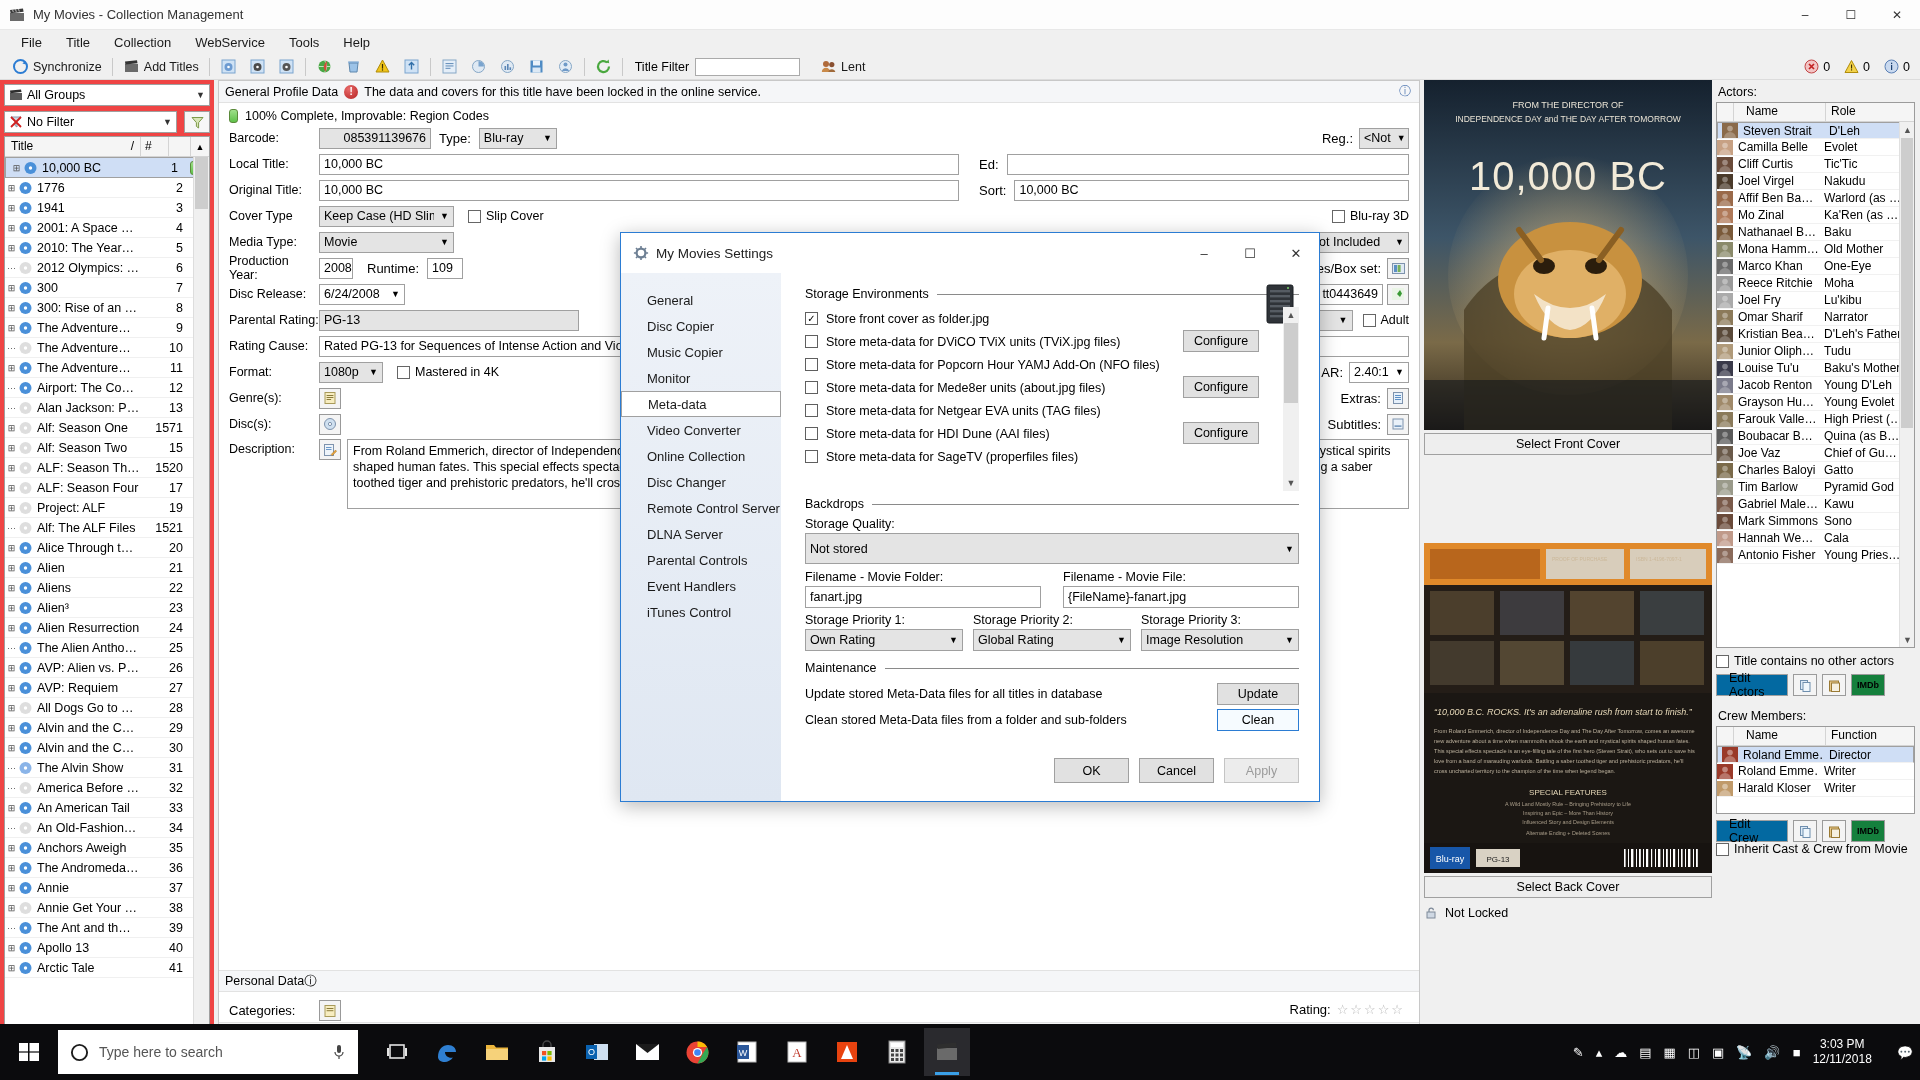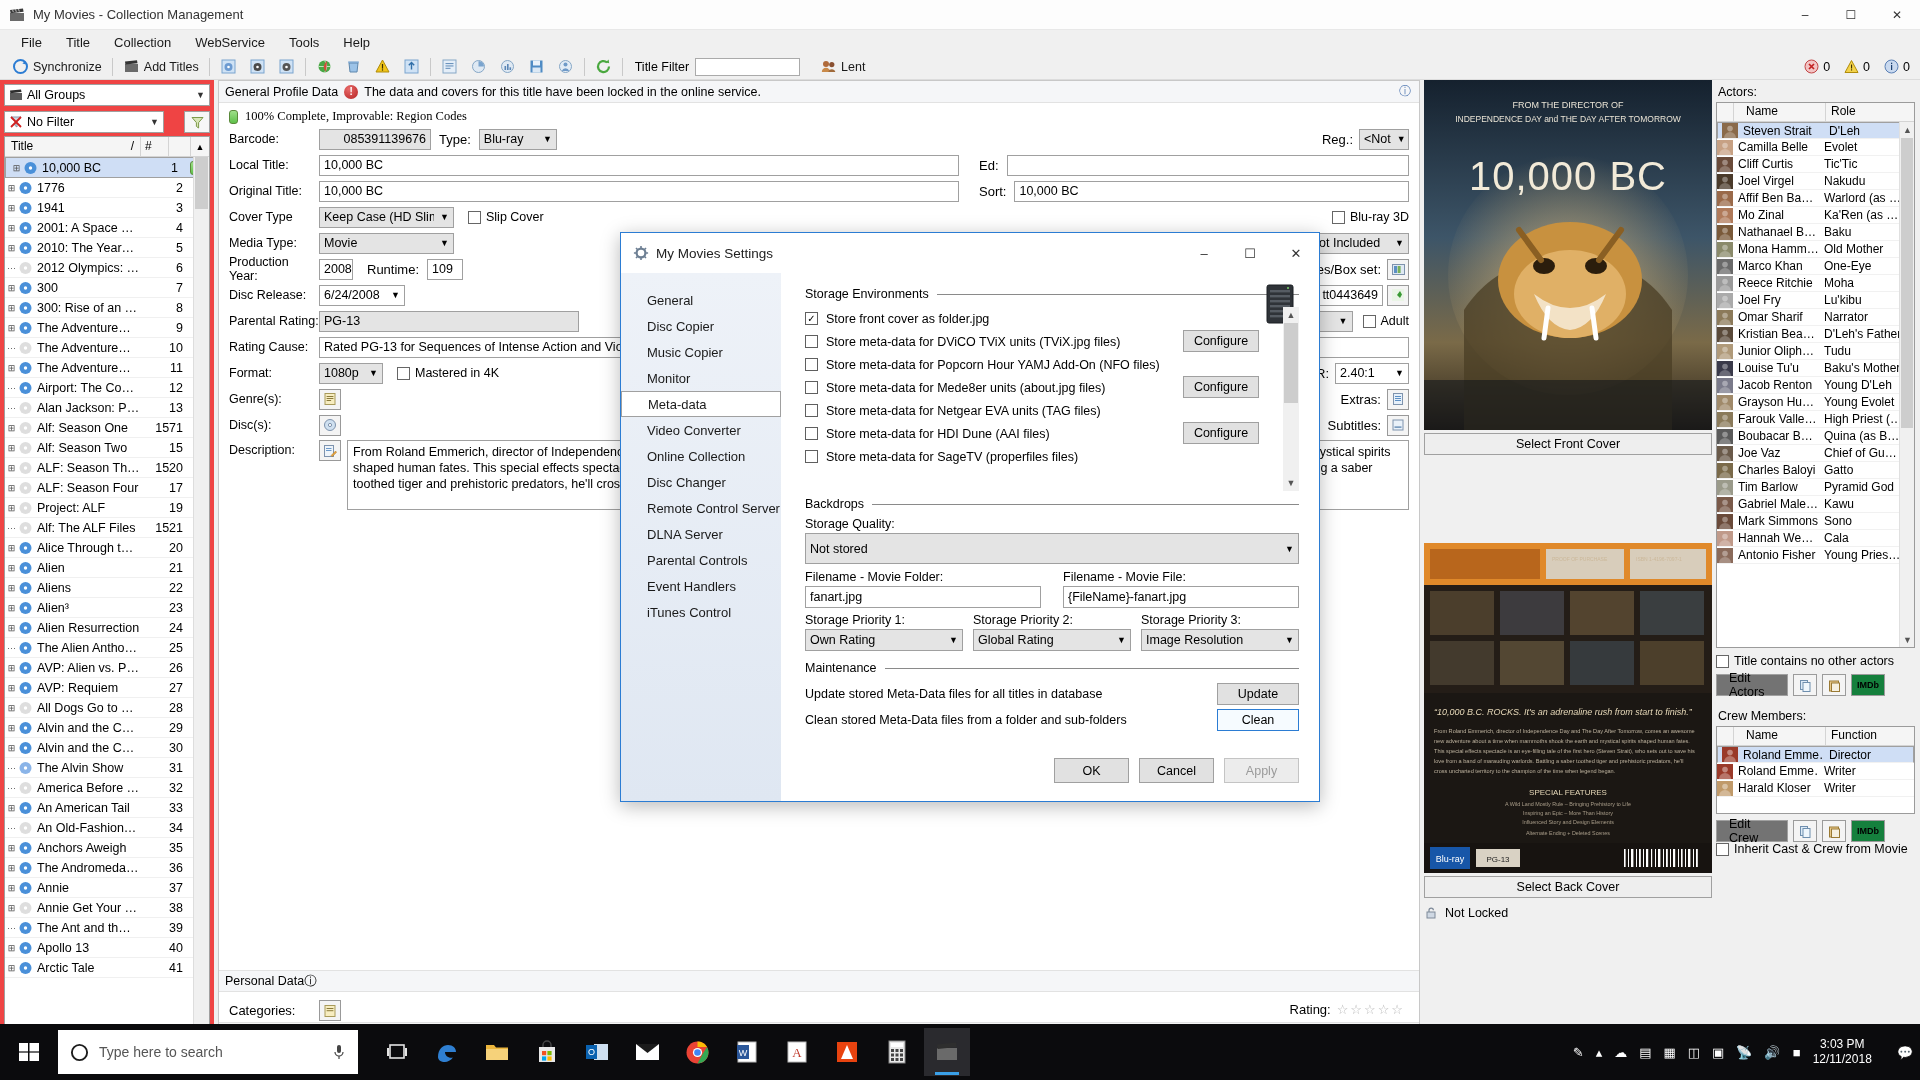--- a/index.html
+++ b/index.html
@@ -36,21 +36,21 @@
   .filter-input { width:105px; height:18px; background:#fff; border:1px solid #aaa; }
   .tb-right { position:absolute; right:10px; display:flex; align-items:center; gap:14px; font-size:12.5px; }
   .tb-right .cnt { display:flex; align-items:center; gap:4px; }
 
   
   .leftpanel { position:absolute; left:0; top:80px; width:214px; bottom:27px; background:#ef4444; padding:4px 4px 0 4px; }
   .combo { height:22px; background:#fff; border:1px solid #a0a0a0; display:flex; align-items:center;
            padding:0 4px; font-size:12.5px; position:relative; }
   .combo .cb-text { flex:1; margin-left:4px; }
   .combo .cb-arrow { font-size:9px; color:#333; }
-  .filterrow { display:flex; gap:20px; margin-top:5px; }
+  .filterrow { display:flex; gap:7px; margin-top:5px; }
   .filterrow .combo { flex:1; }
   .filter-btn { width:26px; height:22px; border:1px solid #a0a0a0; background:#f7f7f7;
                 display:flex; align-items:center; justify-content:center; }
 
   .titlelist { position:absolute; left:4px; right:4px; top:56px; bottom:6px;
                border:1px solid #a0a0a0; background:#fff; overflow:hidden; }
   .tl-head { height:20px; background:#f5f5f5; border-bottom:1px solid #d4d4d4; display:flex; font-size:12px; }
   .tl-head .c1 { flex:1; padding:2px 6px; border-right:1px solid #d4d4d4; display:flex; justify-content:space-between; }
   .tl-head .c2 { width:28px; padding:2px 4px; border-right:1px solid #d4d4d4; }
   .tl-head .c3 { width:22px; border-right:1px solid #d4d4d4; }
@@ -71,21 +71,21 @@
   .tl-scroll .thumb { position:absolute; top:0; left:1px; width:13px; height:52px; background:#cdcdcd; }
   .tl-scroll .ar { position:absolute; left:0; width:16px; height:16px; display:flex; align-items:center; justify-content:center; font-size:9px; color:#555; }
 
   
   .center { position:absolute; left:218px; top:80px; right:500px; bottom:27px; background:#fff; border:1px solid #c8c8c8; }
   .band { height:22px; background:#f5f6f8; border-bottom:1px solid #e2e2e2;
           display:flex; align-items:center; padding:0 6px; font-size:12.5px; gap:6px; position:relative;}
   .band .info-i { position:absolute; right:8px; color:#5a7fb5; font-size:12px; }
   .lockico { width:14px; height:14px; border-radius:50%; background:radial-gradient(circle at 35% 30%,#e86a6a,#b52222);
              color:#fff; font-size:10px; font-weight:bold; display:flex; align-items:center; justify-content:center; }
-  .complete-row { display:flex; align-items:center; gap:7px; padding:6px 10px 2px 10px; font-size:12.5px;font-family:Liberation Serif, serif; }
+  .complete-row { display:flex; align-items:center; gap:7px; padding:6px 10px 2px 10px; font-size:12.5px; }
 
   .form { padding:2px 10px 0 10px; position:relative; }
   .frow { display:flex; align-items:center; height:22px; margin-bottom:4px; }
   .flabel { width:90px; font-size:12.5px; }
   .inp { height:21px; border:1px solid #a0a0a0; background:#fff; padding:0 4px; font-size:12.5px;
          display:flex; align-items:center; }
   .inp.gray { background:#e4e4e4; }
   .sel { height:21px; border:1px solid #a0a0a0; background:#e4e4e4; padding:0 4px; font-size:12.5px;
          display:flex; align-items:center; justify-content:space-between; }
   .sel .arr { font-size:9px; margin-left:6px; }
@@ -95,21 +95,21 @@
   .iconbtn { width:22px; height:21px; border:1px solid #999; background:#f4f4f4; display:flex;
              align-items:center; justify-content:center; }
   .desc { border:1px solid #a0a0a0; background:#fff; padding:3px 5px; font-size:12.5px; line-height:16px; }
 
   .pd-band { position:absolute; left:0; right:0; bottom:60px; height:22px; background:#f5f6f8;
              border-top:1px solid #e2e2e2; border-bottom:1px solid #e2e2e2;
              display:flex; align-items:center; padding:0 6px; font-size:12.5px; }
   .bottom-area { position:absolute; left:0; right:0; bottom:0; height:60px; }
   .savebar { position:absolute; left:0; right:0; bottom:0; height:30px; background:#f5f5f5;
              border-top:1px solid #e2e2e2; display:flex; align-items:center; padding:0 10px; gap:10px; }
-  .btn { border:1px solid #a0a0a0; background:#737373; height:21px; padding:0 12px;
+  .btn { border:1px solid #a0a0a0; background:#0369a1; height:21px; padding:0 12px;
          display:inline-flex; align-items:center; justify-content:center; font-size:12.5px; }
   .stars { color:#b9b9b9; letter-spacing:2px; font-size:13px; }
 
   
   .coverpanel { position:absolute; right:208px; top:80px; width:288px; bottom:27px; }
   .coverbox { width:100%; height:350px; background:#1b2b3a; overflow:hidden; position:relative; }
   .cover2 { width:100%; height:425px; background:#fff; overflow:hidden; position:relative; margin-top:2px;}
   .selectbtn { width:100%; height:22px; border:1px solid #a0a0a0; background:#eee; display:flex;
                align-items:center; justify-content:center; font-size:12.5px; margin-top:3px; }
   .notlocked { display:flex; align-items:center; gap:7px; font-size:12.5px; margin-top:8px; }
@@ -1071,21 +1071,21 @@
         <span class="flabel">Format:</span>
         <div class="sel" style="width:64px">
           <span>1080p</span>
             <span class="arr">▼</span>
         </div>
         <label class="chk-lbl" style="margin-left:14px">
           <span class="cbx"></span>
           <span>Mastered in 4K</span>
         </label>
         <span style="margin-left:auto;margin-right:6px">AR:</span>
-        <div class="sel white" style="width:74px">
+        <div class="sel white" style="width:60px">
           <span>2.40:1</span>
             <span class="arr">▼</span>
         </div>
       </div>
 
       <div class="frow">
         <span class="flabel">Genre(s):</span>
         <div class="iconbtn">
           <svg width="14" height="14" viewBox="0 0 14 14">
             <rect x="2" y="1.5" width="10" height="11" fill="#f7edc0" stroke="#a89a5a"></rect>

